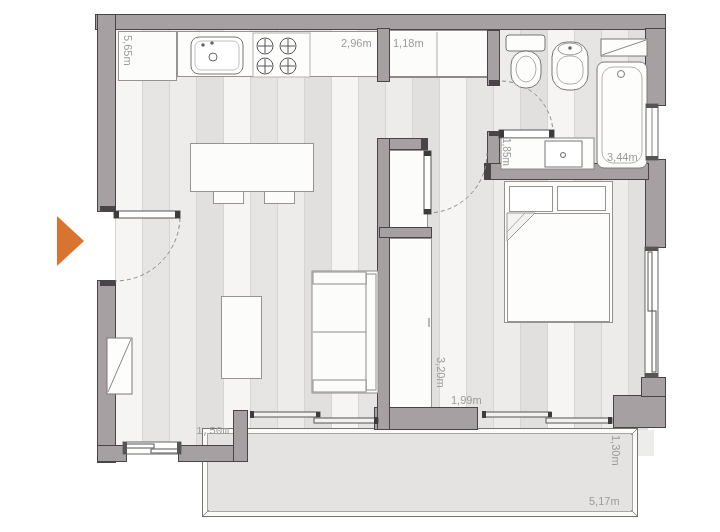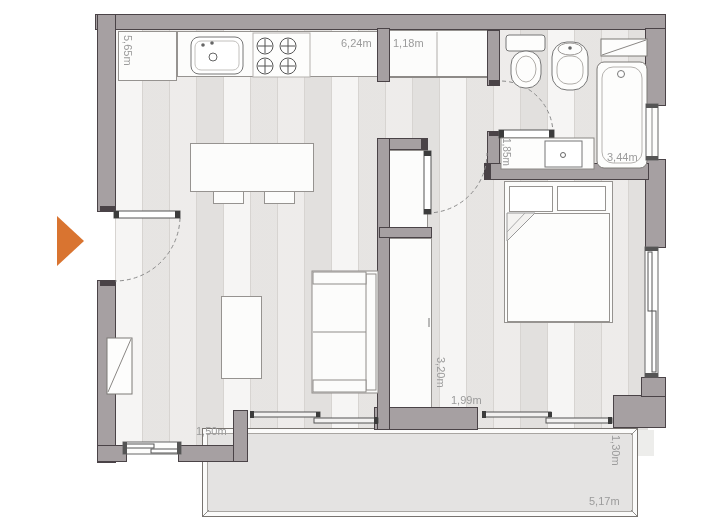--- a/index.html
+++ b/index.html
@@ -233,23 +233,23 @@
     </g>
 
     <g stroke="#8f8c89">
       <line x1="203" y1="516" x2="209" y2="510"></line>
       <line x1="637" y1="516" x2="631" y2="510"></line>
       <line x1="637" y1="429" x2="631" y2="435"></line>
     </g>
   </svg>
 
   <span class="dim dim-v" style="left:121px;top:35px;height:46px;">5,65m</span>
-  <span class="dim" style="left:341px;top:37px;">6,24m</span>
+  <span class="dim" style="left:341px;top:37px;">2,96m</span>
   <span class="dim" style="left:393px;top:37px;">1,18m</span>
   <span class="dim dim-v" style="left:500px;top:138px;height:34px;font-size:10px;">1,85m</span>
   <span class="dim" style="left:607px;top:151px;">3,44m</span>
   <span class="dim dim-v" style="left:434px;top:357px;height:40px;">3,20m</span>
   <span class="dim" style="left:451px;top:394px;">1,99m</span>
-  <span class="dim" style="left:196px;top:425px;">1,50m</span>
+  <span class="dim" style="left:196px;top:425px;font-family:Liberation Mono, monospace;">1,50m</span>
   <span class="dim dim-v" style="left:609px;top:435px;height:36px;">1,30m</span>
   <span class="dim" style="left:589px;top:495px;">5,17m</span>
 
 </div>
 
 </body></html>

